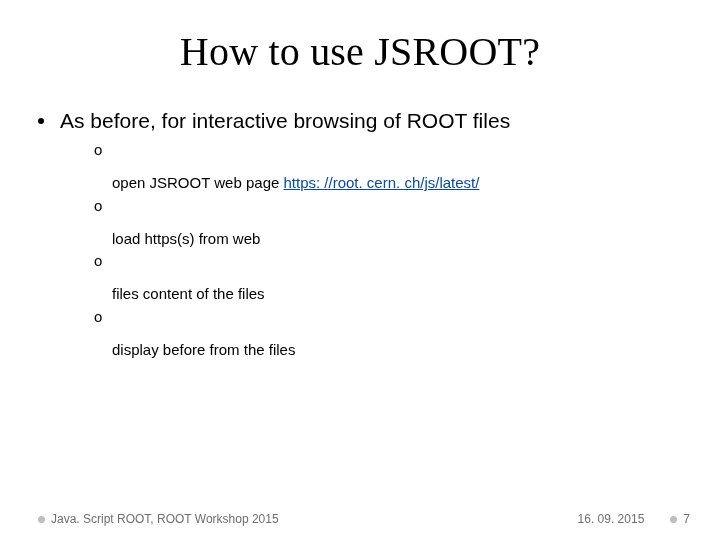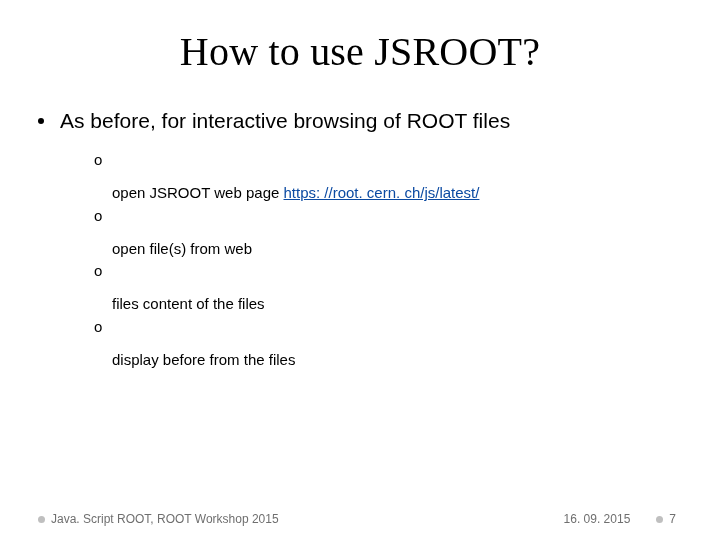--- a/index.html
+++ b/index.html
@@ -29,21 +29,21 @@
     letter-spacing: 0.2px;
   }
   .body {
     padding: 32px 38px 0 38px;
   }
   .bullet-l1 {
     display: flex;
     align-items: flex-start;
     font-size: 21px;
     line-height: 1.35;
-    margin-bottom: 14px;
+    margin-bottom: 4px;
   }
   .bullet-l1 .dot {
     width: 6px;
     height: 6px;
     border-radius: 50%;
     background: #000;
     margin-top: 11px;
     margin-right: 16px;
     flex: 0 0 auto;
   }
@@ -66,21 +66,21 @@
     flex: 1 1 auto;
     margin-top: 33px;
   }
   .link {
     color: #0b4aa2;
     text-decoration: underline;
   }
   .footer {
     position: absolute;
     left: 0;
-    right: 16px;
+    right: 2px;
     bottom: 14px;
     padding: 0 28px 0 38px;
     display: flex;
     align-items: center;
     justify-content: space-between;
     font-size: 12px;
     color: #6f6f6f;
   }
   .footer .left, .footer .right {
     display: flex;
@@ -121,21 +121,21 @@
 
       <div class="bullet-l2">
         <span class="marker">o</span>
         <span class="text">
           <span>open JSROOT web page </span><a class="link" href="#">https: //root. cern. ch/js/latest/</a>
         </span>
       </div>
 
       <div class="bullet-l2">
         <span class="marker">o</span>
-        <span class="text">open file(s) from web</span>
+        <span class="text">load https(s) from web</span>
       </div>
 
       <div class="bullet-l2">
         <span class="marker">o</span>
         <span class="text">files content of the files</span>
       </div>
 
       <div class="bullet-l2">
         <span class="marker">o</span>
         <span class="text">display before from the files</span>

